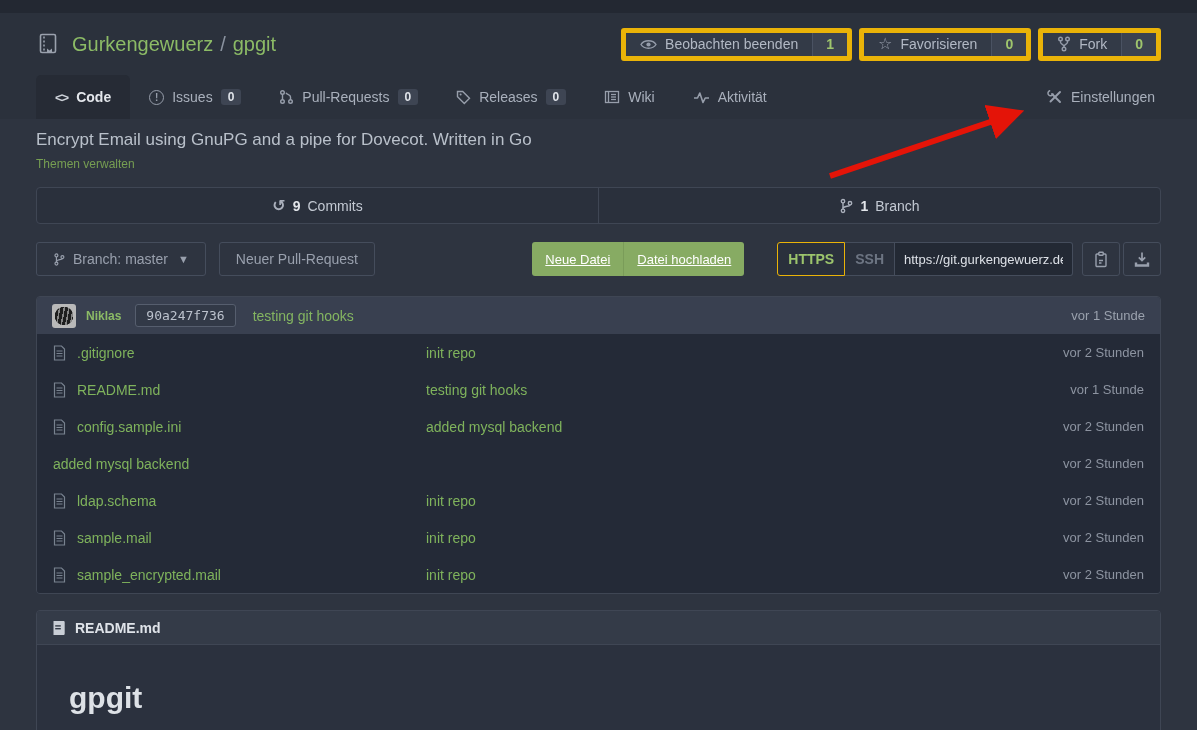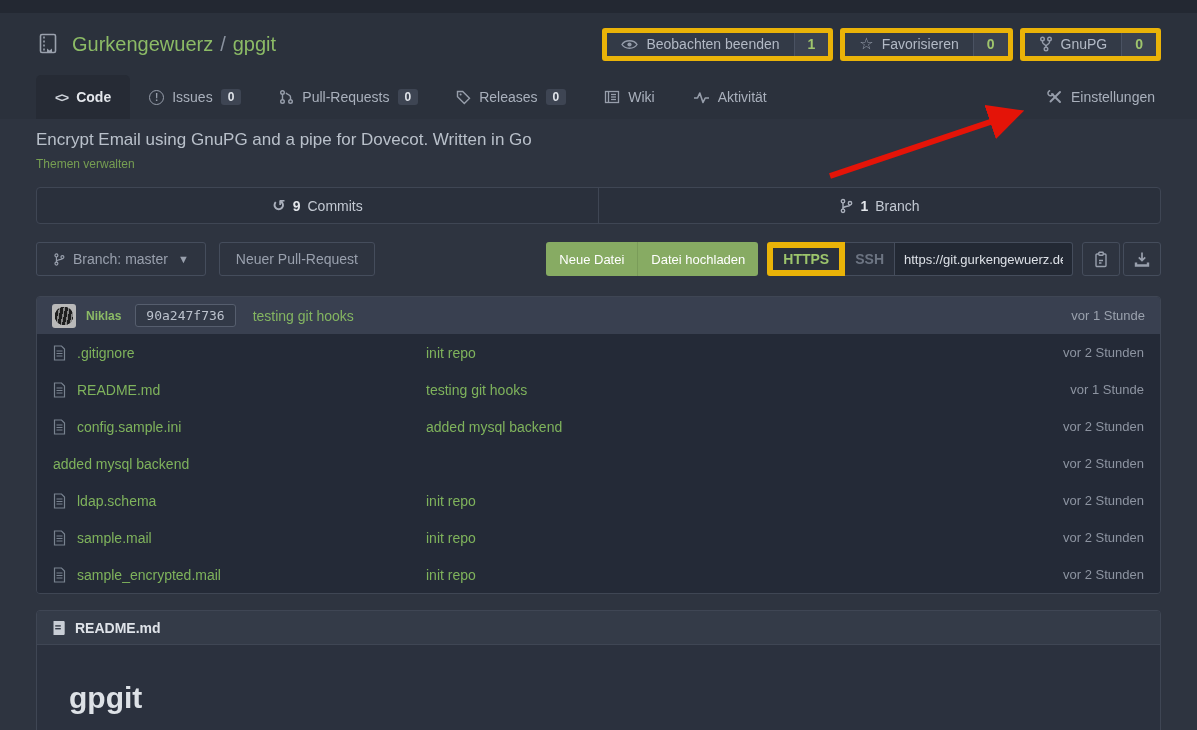--- a/index.html
+++ b/index.html
@@ -50,24 +50,24 @@
   .stat-icon { color:#aab0bc; }
   .history-glyph { font-size:16px; font-weight:bold; line-height:1; }
 
   
   .controls { margin-top:18px; display:flex; align-items:center; }
   .btn-outline { display:flex; align-items:center; gap:8px; height:34px; padding:0 16px; border:1px solid #454d5c; border-radius:3px; background:transparent; color:#99a0ad; font-size:14px; cursor:pointer; font-family:inherit; }
   .btn-outline + .btn-outline { margin-left:13px; }
   .branch-caret { font-size:11px; margin-left:2px; }
   .controls-right { margin-left:auto; display:flex; align-items:center; }
   .green-group { display:flex; border-radius:3px; overflow:hidden; }
-  .btn-green { height:34px; padding:0 13px; background:#87ab63; color:#fff; font-size:13px; border:none; cursor:pointer; font-family:inherit; }
+  .btn-green { height:34px; padding:0 13px; background:#87ab63; color:#fff; font-size:13px; border:none; cursor:pointer; font-family:inherit;text-decoration:underline; }
   .btn-green + .btn-green { border-left:1px solid #7a9c59; }
   .clone-group { display:flex; margin-left:9px; align-items:stretch; height:34px; }
-  .proto-https { display:flex; align-items:center; padding:0 10px; border:6px solid #eab308; border-radius:3px 0 0 3px; color:#9cc46c; font-size:14px; font-weight:bold; background:#2a303c; cursor:pointer; }
+  .proto-https { display:flex; align-items:center; padding:0 10px; border:1px solid #eab308; border-radius:3px 0 0 3px; color:#9cc46c; font-size:14px; font-weight:bold; background:#2a303c; cursor:pointer;margin-left:24px; }
   .proto-ssh { display:flex; align-items:center; padding:0 10px; border:1px solid #454d5c; border-left:none; color:#6d7583; font-size:14px; font-weight:bold; background:#2a303c; cursor:pointer; }
   .clone-url { width:178px; background:#232934; border:1px solid #454d5c; border-left:none; border-radius:0 3px 3px 0; color:#dde1e7; font-size:13px; padding:0 9px; font-family:inherit; outline:none; }
   .icon-btn { width:38px; height:34px; display:flex; align-items:center; justify-content:center; border:1px solid #454d5c; border-radius:3px; background:#2e3440; color:#99a0ad; cursor:pointer; }
   .icon-btn.copy { margin-left:9px; }
   .icon-btn.dl { margin-left:3px; }
 
   
   .file-table { margin-top:20px; border:1px solid #3f4654; border-radius:4px; overflow:hidden; }
   .commit-row { background:#394050; height:37px; display:flex; align-items:center; padding:0 15px; }
   .avatar { width:24px; height:24px; border-radius:3px; background:
@@ -138,21 +138,21 @@
       <div class="action-group">
         <div class="action-main">
           <span class="aicon">
             <svg width="14" height="16" viewBox="0 0 14 16" fill="none" stroke="currentColor" stroke-width="1.4">
               <circle cx="3.5" cy="3" r="1.8"></circle>
                 <circle cx="10.5" cy="3" r="1.8"></circle>
                 <circle cx="7" cy="13" r="1.8"></circle>
               <path d="M3.5 4.8 v1.4 c0 2 3.5 2.2 3.5 4.2 M10.5 4.8 v1.4 c0 2 -3.5 2.2 -3.5 4.2 v0.8"></path>
             </svg>
           </span>
-          <span>GnuPG</span>
+          <span>Fork</span>
         </div>
         <div class="action-count">0</div>
       </div>
     </div>
   </div>
 </div>
 
 <div class="tabbar">
   <div class="tab active">
     <span class="ticon code-glyph">&lt;&gt;</span>

